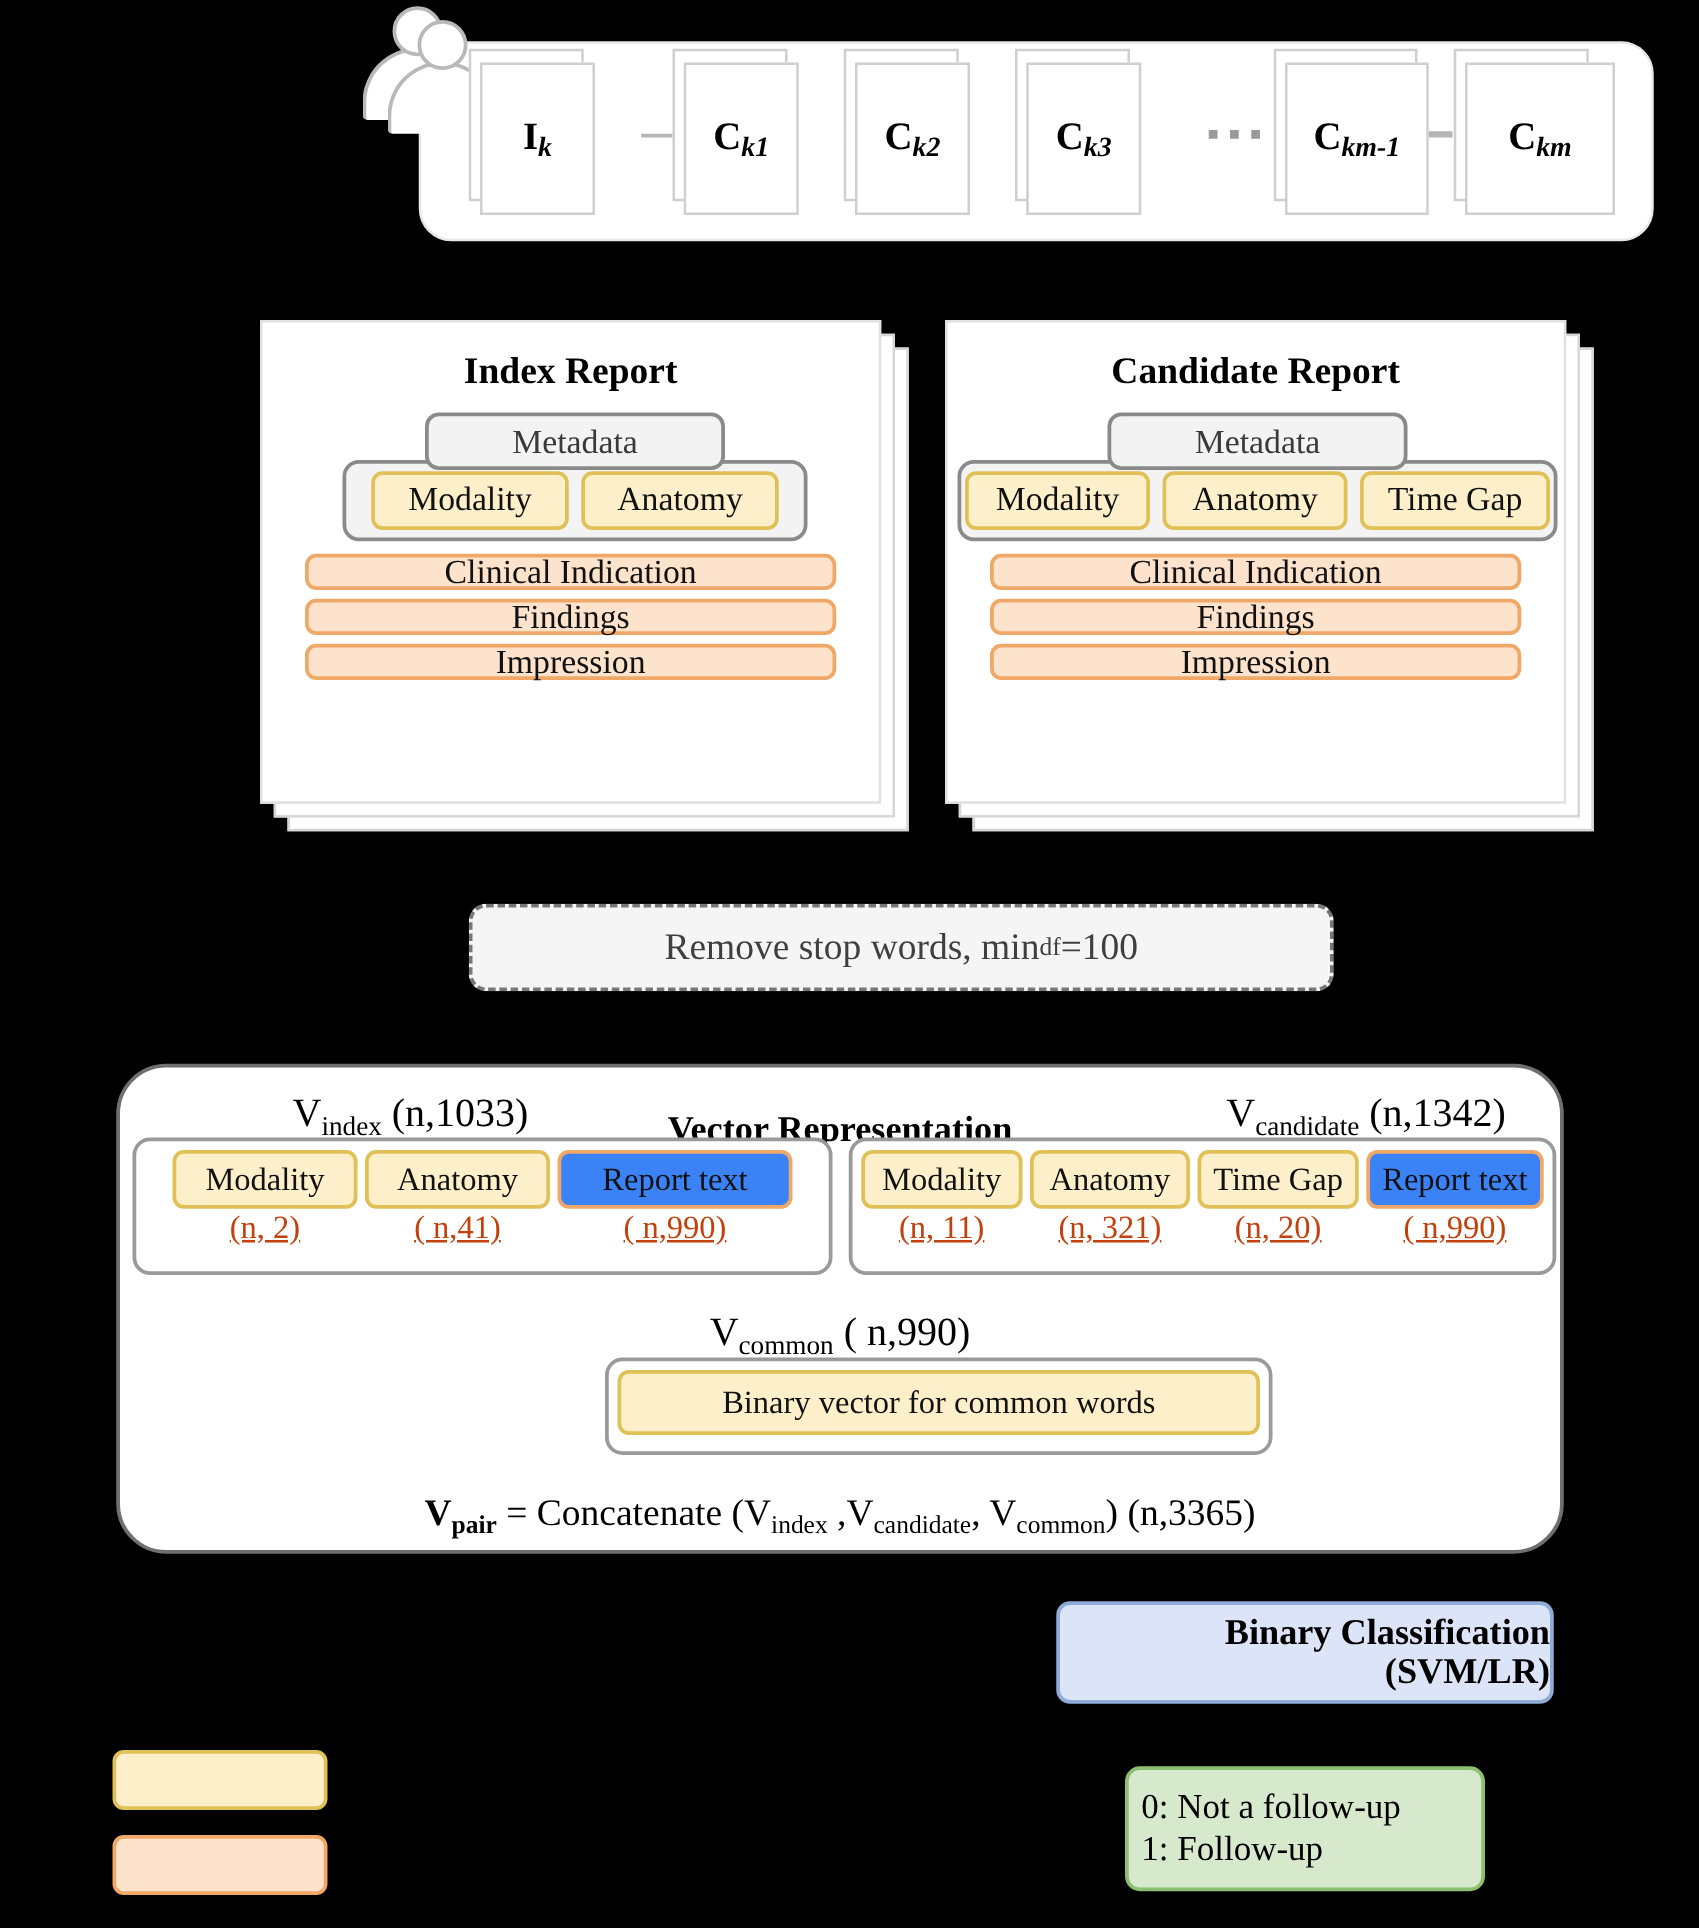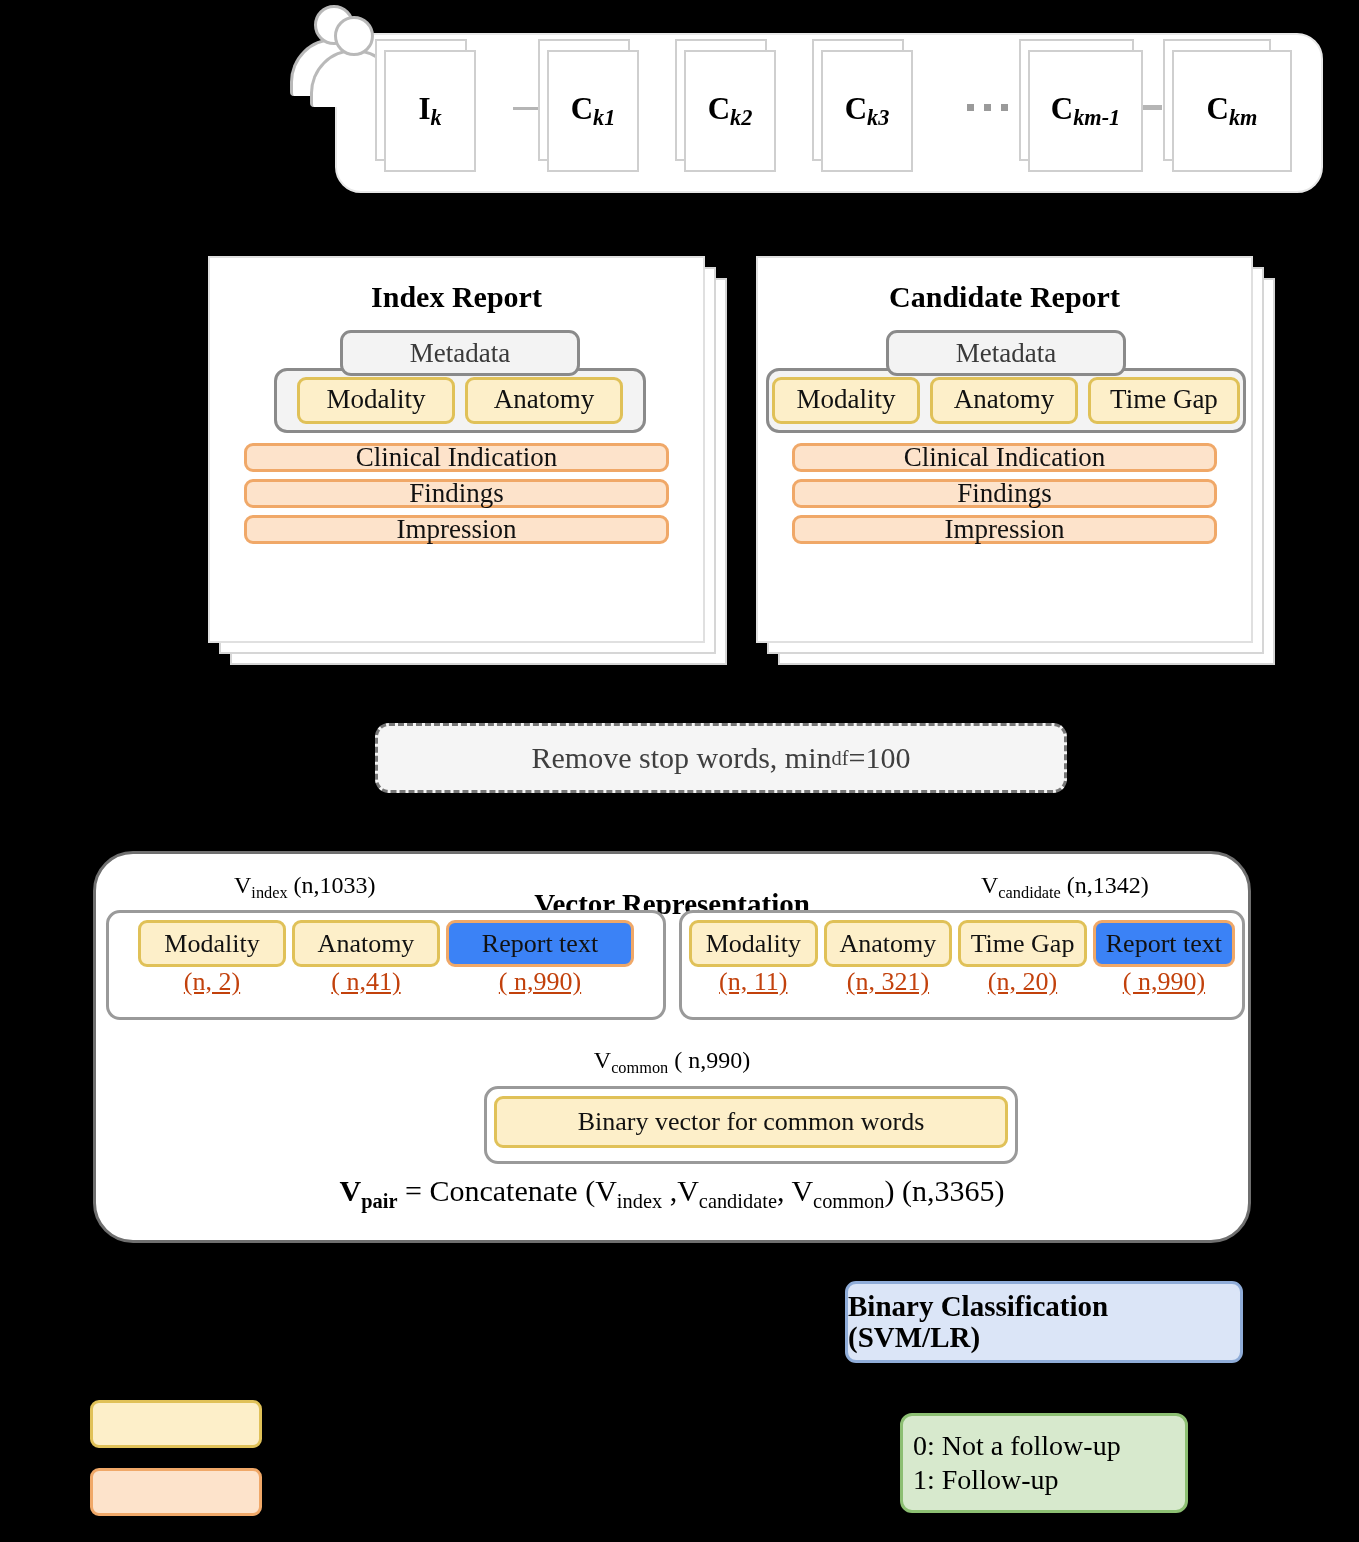--- a/index.html
+++ b/index.html
@@ -205,21 +205,21 @@
   #vec-title {
     left: 0; top: 18px; width: 100%;
     text-align: center;
     font-weight: bold;
     font-size: 29px;
     color: #000;
     margin-top: 16px;
   }
   .vec-cap {
     position: absolute;
-    font-size: 24px;
+    font-size: 32px;
     color: #000;
     white-space: nowrap;
   }
   .vec-group {
     position: absolute;
     border: 3px solid #9a9a9a;
     border-radius: 14px;
     box-sizing: border-box;
     background: #ffffff;
   }
@@ -249,37 +249,37 @@
     font-size: 26px;
     color: #c2410c;
     text-decoration: underline;
   }
   .vec-dims span {
     text-align: center;
     white-space: nowrap;
   }
 
   #vpair {
-    left: 0; top: 320px; width: 100%;
+    left: 0; top: 340px; width: 100%;
     text-align: center;
     font-size: 30px;
     color: #000;
     white-space: nowrap;
   }
   #vpair b { font-weight: bold; }
 
   
   #classify {
     left: 845px; top: 1281px;
     width: 398px; height: 82px;
     background: #dbe5f7;
     border: 3px solid #8facd8;
     border-radius: 11px;
     display: flex; flex-direction: column;
-    align-items: flex-start; justify-content: center;
+    align-items: flex-end; justify-content: center;
     font-weight: bold;
     font-size: 29px;
     color: #000;
     line-height: 1.08;
   }
   #outcome {
     left: 900px; top: 1413px;
     width: 288px; height: 100px;
     background: #d7e9cd;
     border: 3px solid #8cbf72;

